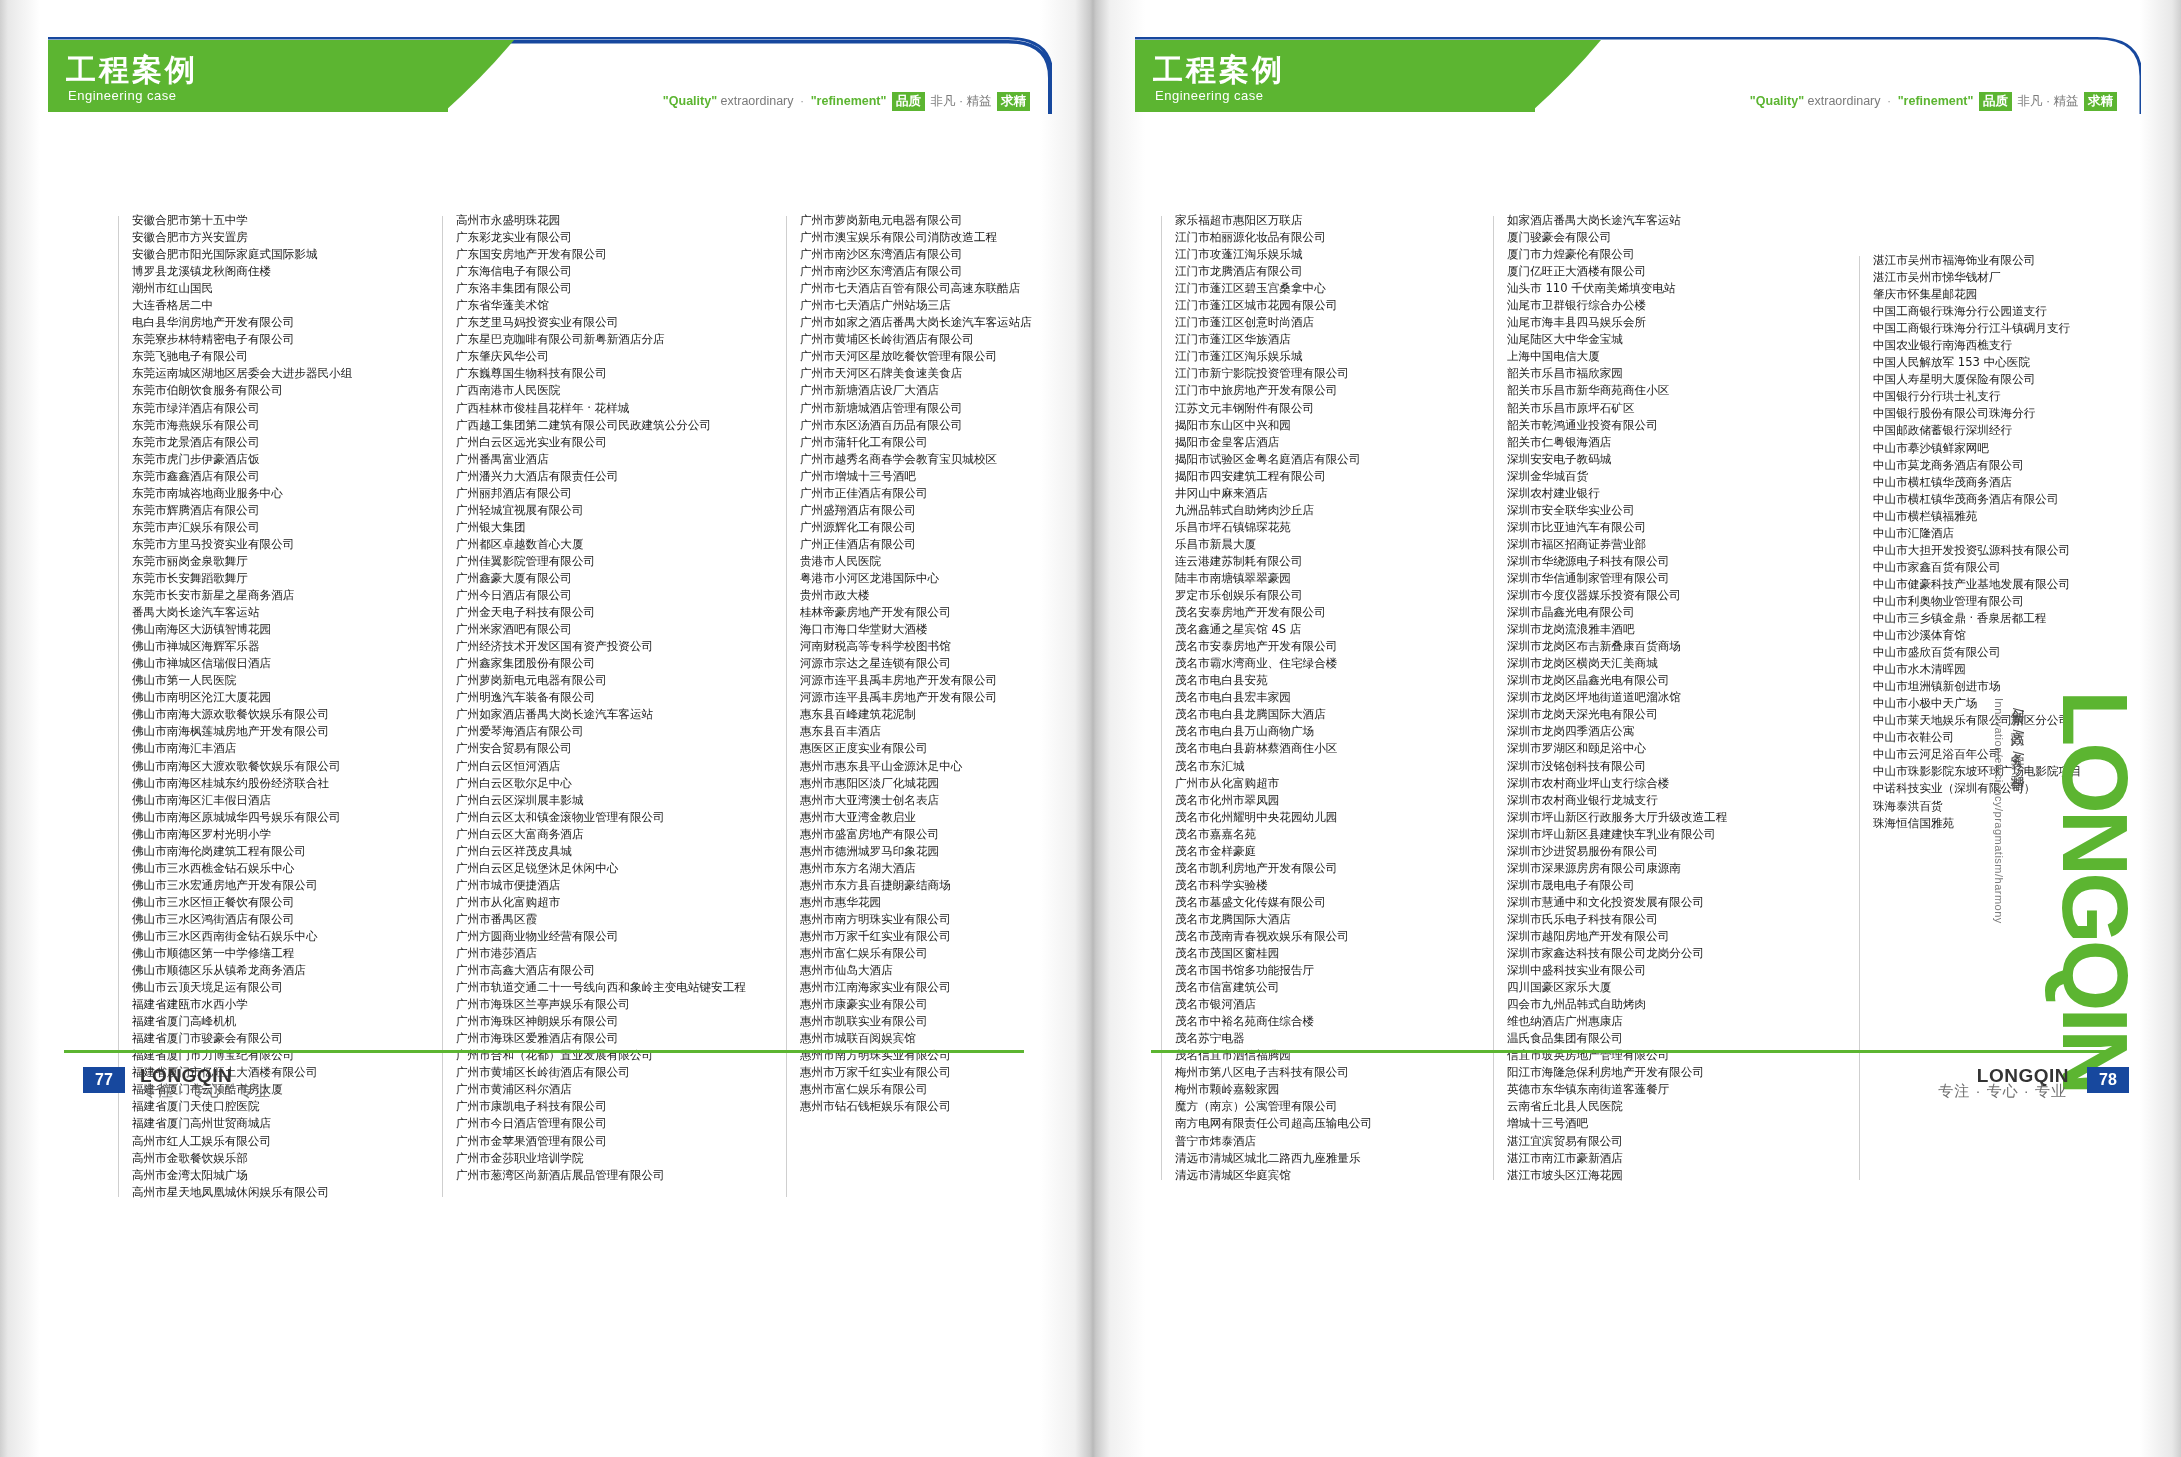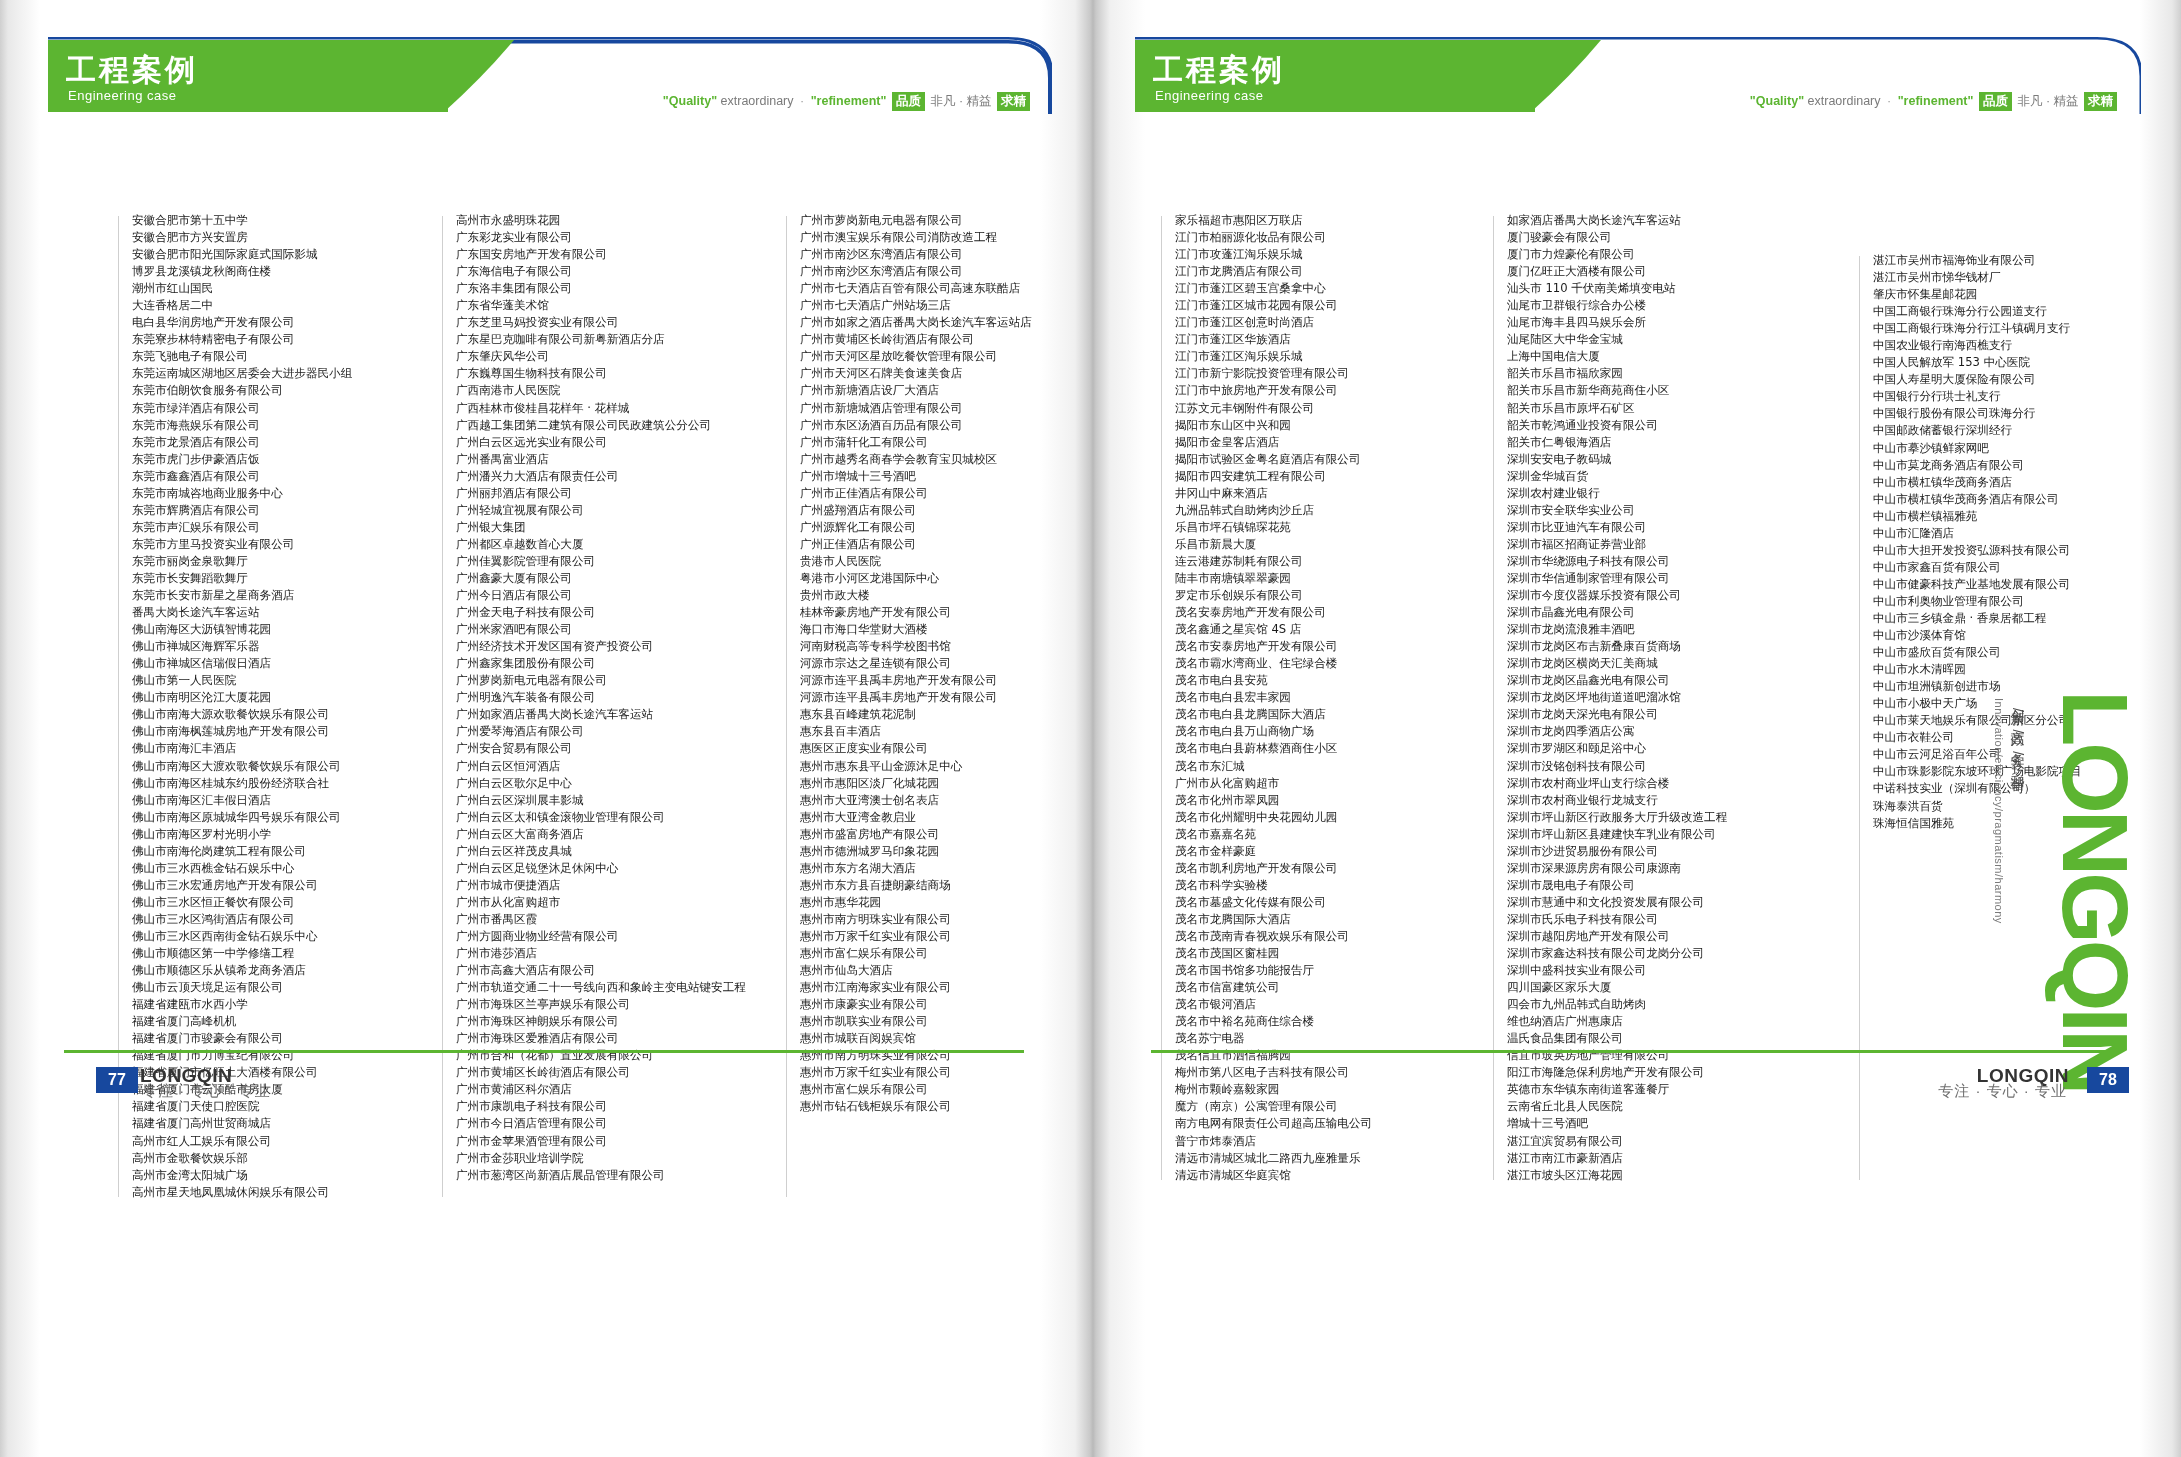--- a/index.html
+++ b/index.html
@@ -251,21 +251,21 @@
           <li>惠州市城联百阅娱宾馆</li>
           <li>惠州市南方明珠实业有限公司</li>
           <li>惠州市万家千红实业有限公司</li>
           <li>惠州市富仁娱乐有限公司</li>
           <li>惠州市钻石钱柜娱乐有限公司</li>
         </ul>
       </div>
     </div>
 
     <div class="footbar" style="left:64px;width:960px;bottom:72px;"></div>
-    <div class="pgnum" style="left:96px;bottom:32px;">77</div>
+    <div class="pgnum" style="left:83px;bottom:32px;">77</div>
     <div class="brand" style="left:140px;bottom:38px;">LONGQIN</div>
     <div class="brandsub" style="left:142px;bottom:24px;">专注 · 专心 · 专业</div>
   </div>
 
   <div class="sheet right">
 
     <div class="hdr" style="left:44px;right:40px;">
       <svg class="curve" viewBox="0 0 1006 100" preserveAspectRatio="none">
         <path d="M0,12 L962,12 Q1006,12 1006,56 L1006,100" fill="none" stroke="#17489e" stroke-width="3"></path>
       </svg>

